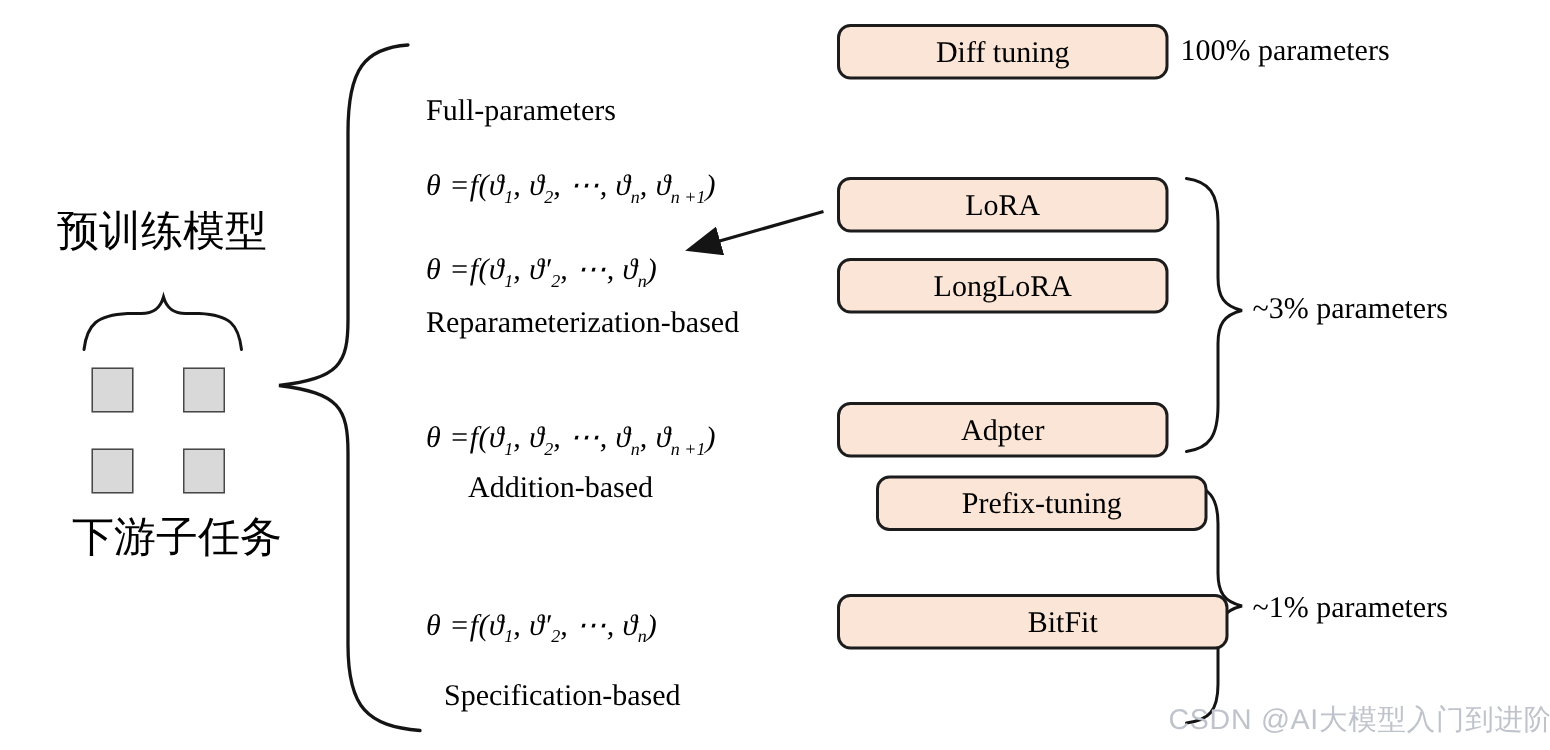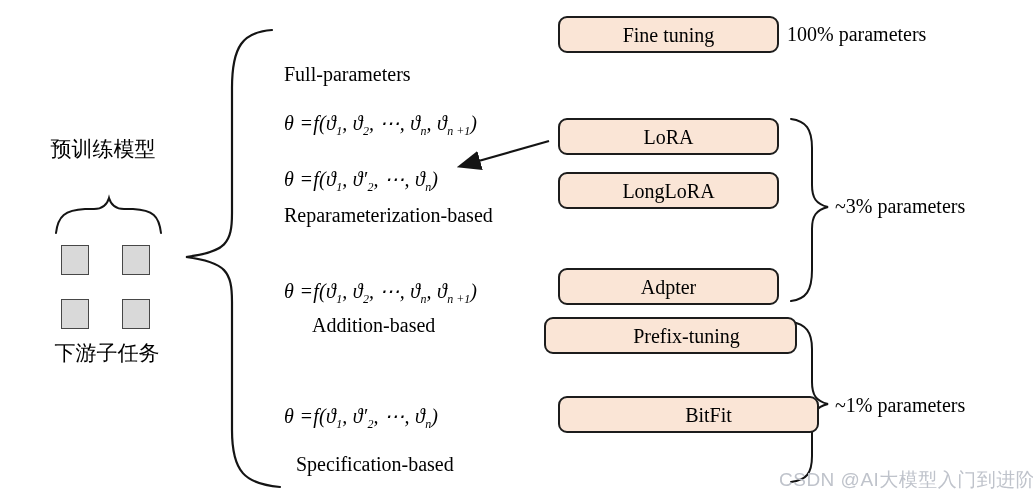--- a/index.html
+++ b/index.html
@@ -4,21 +4,21 @@
 <style>
   html,body{margin:0;padding:0;background:#ffffff;}
   .canvas{
     position:relative;width:1033px;height:500px;background:#ffffff;overflow:hidden;
     font-family:"Liberation Serif","DejaVu Serif",serif;color:#000;
   }
   .abs{position:absolute;white-space:nowrap;}
   .formula{font-style:italic;font-size:20px;letter-spacing:.3px;}
   .formula sub{font-size:12px;letter-spacing:0;}
   .cat-label{font-size:20px;}
-  .cjk{font-size:21px;text-align:center;}
+  .cjk{font-size:28px;text-align:center;}
   .method-box{
     position:absolute;width:217px;height:33px;
     background:#fae5d6;border:2px solid #1c1c1c;border-radius:9px;
     display:flex;align-items:center;justify-content:center;
     font-size:20px;line-height:1;
   }
   .pct{font-size:20px;}
   .square{position:absolute;width:26px;height:28px;background:#d9d9d9;border:1.5px solid #474747;}
   .watermark{
     font-family:"Liberation Sans","DejaVu Sans",sans-serif;
@@ -69,25 +69,25 @@
   <div class="abs formula" style="left:284px;top:111px;">θ =f(ϑ<sub>1</sub>, ϑ<sub>2</sub>, ⋯, ϑ<sub>n</sub>, ϑ<sub>n +1</sub>)</div>
   <div class="abs formula" style="left:284px;top:167px;">θ =f(ϑ<sub>1</sub>, ϑ′<sub>2</sub>, ⋯, ϑ<sub>n</sub>)</div>
   <div class="abs cat-label" style="left:284px;top:204px;">Reparameterization-based</div>
 
   <div class="abs formula" style="left:284px;top:279px;">θ =f(ϑ<sub>1</sub>, ϑ<sub>2</sub>, ⋯, ϑ<sub>n</sub>, ϑ<sub>n +1</sub>)</div>
   <div class="abs cat-label" style="left:284px;top:314px;margin-left:28px;">Addition-based</div>
 
   <div class="abs formula" style="left:284px;top:404px;">θ =f(ϑ<sub>1</sub>, ϑ′<sub>2</sub>, ⋯, ϑ<sub>n</sub>)</div>
   <div class="abs cat-label" style="left:296px;top:453px;">Specification-based</div>
 
-  <div class="method-box" style="left:558px;top:16px;">Fine tuning</div>
+  <div class="method-box" style="left:558px;top:16px;">Diff tuning</div>
   <div class="method-box" style="left:558px;top:118px;">LoRA</div>
   <div class="method-box" style="left:558px;top:172px;">LongLoRA</div>
   <div class="method-box" style="left:558px;top:268px;">Adpter</div>
-  <div class="method-box" style="left:544px;top:317px;padding-left:32px;">Prefix-tuning</div>
+  <div class="method-box" style="left:584px;top:317px;">Prefix-tuning</div>
   <div class="method-box" style="left:558px;top:396px;padding-left:40px;">BitFit</div>
 
   <div class="abs pct" style="left:787px;top:23px;">100% parameters</div>
   <div class="abs pct" style="left:835px;top:195px;">~3% parameters</div>
   <div class="abs pct" style="left:835px;top:394px;">~1% parameters</div>
 
   <div class="abs watermark" style="left:779px;top:467px;">CSDN @AI大模型入门到进阶</div>
 
 </div>
 

